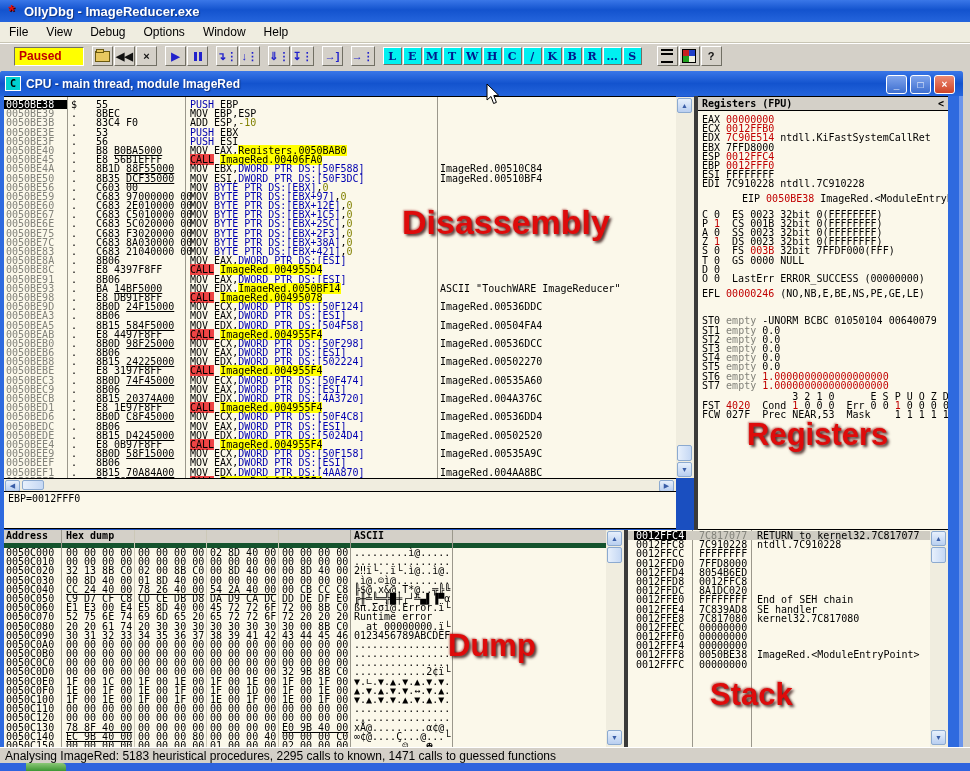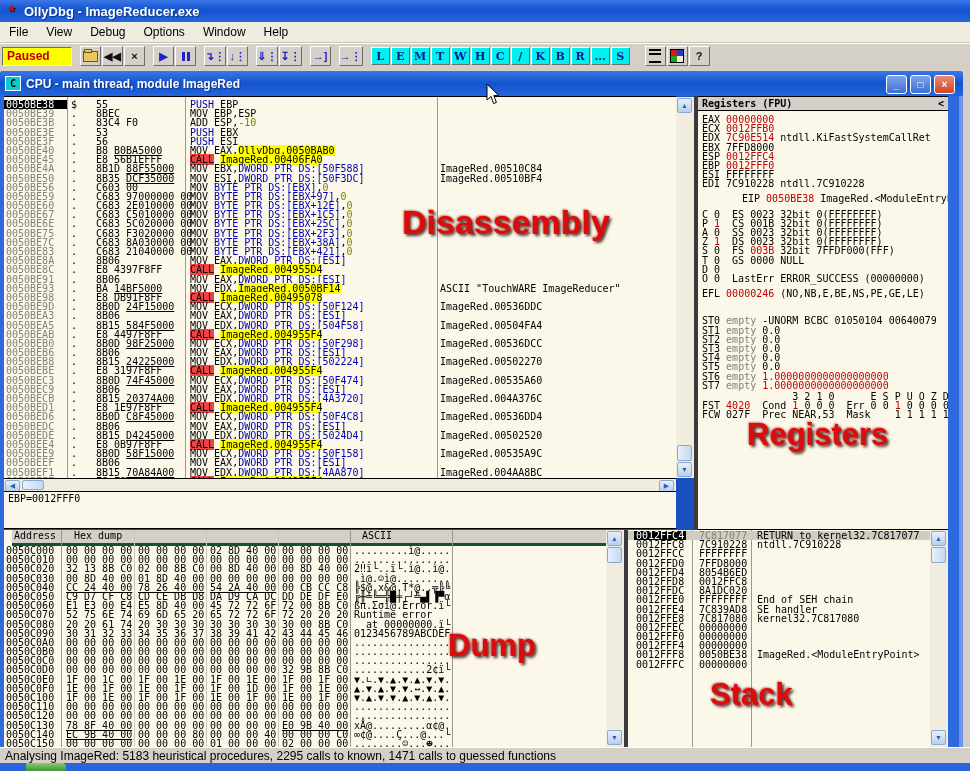--- a/index.html
+++ b/index.html
@@ -13,21 +13,21 @@
     display:flex;align-items:center;padding-left:4px;box-sizing:border-box;}
   #app-icon{width:15px;height:15px;display:flex;align-items:center;justify-content:center;
     color:#E01010;font-weight:bold;font-size:17px;line-height:15px;text-shadow:1px 1px 0 #300;}
   #win-title{color:#fff;font-weight:bold;font-size:13px;margin-left:5px;text-shadow:1px 1px 1px #10337E;}
 
   #menubar{position:absolute;left:0;top:22px;width:970px;height:21px;background:#EFEDE0;
     display:flex;align-items:center;font-size:12px;color:#000;border-bottom:1px solid #C8C5B4;box-sizing:border-box;}
   .menu-item{padding:2px 9px;}
 
   #toolbar{position:absolute;left:0;top:43px;width:970px;height:25px;background:#D4D0C8;
-    border-top:1px solid #FFF;display:flex;align-items:center;padding-left:2px;box-sizing:border-box;}
+    border-top:1px solid #FFF;display:flex;align-items:center;padding-left:14px;box-sizing:border-box;}
   #paused-box{width:70px;height:19px;background:#FFFF00;color:#C00000;font-weight:bold;font-size:12px;
     border:1px solid;border-color:#716F64 #FFF #FFF #716F64;display:flex;align-items:center;
     padding-left:4px;box-sizing:border-box;margin-right:8px;}
   .tbtn{height:20px;min-width:21px;background:#D4D0C8;border:1px solid;border-color:#FFF #716F64 #716F64 #FFF;
     display:flex;align-items:center;justify-content:center;margin-right:1px;box-sizing:border-box;
     font-size:11px;color:#2222CC;font-weight:bold;}
   .tbtn.dark{color:#111;}
   .tgap{width:7px;}
   .folder{width:13px;height:9px;background:#E8C860;border:1px solid #6B5A10;position:relative;}
   .folder:before{content:"";position:absolute;left:0;top:-3px;width:6px;height:2px;background:#E8C860;border:1px solid #6B5A10;}
@@ -104,21 +104,21 @@
   
   #registers{left:698px;top:96px;width:250px;height:434px;border-top:1px solid #000;border-bottom:1px solid #000;box-sizing:border-box;}
   #reg-caption{height:13px;background:#D4D0C8;border-bottom:1px solid #000;display:flex;
     justify-content:space-between;align-items:center;padding:0 4px;font-weight:bold;color:#000;}
   #reg-lines{padding-top:4px;}
   .rline{padding-left:4px;white-space:pre;color:#000;height:9.2px;}
   #disasm-reg-divider{position:absolute;left:694px;top:96px;width:4px;height:434px;background:#3A3A3A;}
 
   
   #dump{left:4px;top:530px;width:602px;height:217px;}
-  #dump-header{height:13px;background:#D4D0C8;border-bottom:3px solid #14532d;position:relative;font-weight:normal;color:#000;margin-left:8px;}
+  #dump-header{height:13px;background:#D4D0C8;border-bottom:5px solid #14532d;position:relative;font-weight:bold;color:#000;}
   #dump-header span{position:absolute;top:1px;}
   .hdr-addr{left:2px;} .hdr-hex{left:62px;} .hdr-ascii{left:350px;}
   .xrow{position:relative;height:9.2px;white-space:pre;}
   .xc{position:absolute;top:0;color:#000;}
   .xc-addr{left:2px;}
   .xc-g0{left:62px;} .xc-g1{left:134px;} .xc-g2{left:206px;} .xc-g3{left:278px;}
   .xc-ascii{left:350px;}
   #dump-stack-divider{position:absolute;left:624px;top:530px;width:4px;height:217px;background:#3A3A3A;}
 
   
@@ -260,21 +260,21 @@
 <div id="disasm" class="pane mono">
   <div class="vsep" style="left:63px"></div>
   <div class="vsep" style="left:181px"></div>
   <div class="vsep" style="left:433px"></div>
   <div id="disasm-rows" style="position:relative;padding-top:3px;">
       <div class="drow"><span class="dc dc-addr sel">0050BE38</span><span class="dc dc-mark">$</span><span class="dc dc-hex"><span>55</span></span><span class="dc dc-ins"><span class="t-b">PUSH </span><span>EBP</span></span></div>
       <div class="drow"><span class="dc dc-addr">0050BE39</span><span class="dc dc-mark">.</span><span class="dc dc-hex"><span>8BEC</span></span><span class="dc dc-ins"><span>MOV EBP,ESP</span></span></div>
       <div class="drow"><span class="dc dc-addr">0050BE3B</span><span class="dc dc-mark">.</span><span class="dc dc-hex"><span>83C4 F0</span></span><span class="dc dc-ins"><span>ADD ESP,</span><span class="t-o">-10</span></span></div>
       <div class="drow"><span class="dc dc-addr">0050BE3E</span><span class="dc dc-mark">.</span><span class="dc dc-hex"><span>53</span></span><span class="dc dc-ins"><span class="t-b">PUSH </span><span>EBX</span></span></div>
       <div class="drow"><span class="dc dc-addr">0050BE3F</span><span class="dc dc-mark">.</span><span class="dc dc-hex"><span>56</span></span><span class="dc dc-ins"><span class="t-b">PUSH </span><span>ESI</span></span></div>
-      <div class="drow"><span class="dc dc-addr">0050BE40</span><span class="dc dc-mark">.</span><span class="dc dc-hex"><span>B8 </span><span class="t-u">B0BA5000</span></span><span class="dc dc-ins"><span>MOV EAX,</span><span class="t-yb">OllyDbg.0050BAB0</span></span></div>
+      <div class="drow"><span class="dc dc-addr">0050BE40</span><span class="dc dc-mark">.</span><span class="dc dc-hex"><span>B8 </span><span class="t-u">B0BA5000</span></span><span class="dc dc-ins"><span>MOV EAX,</span><span class="t-yb">Registers.0050BAB0</span></span></div>
       <div class="drow"><span class="dc dc-addr">0050BE45</span><span class="dc dc-mark">.</span><span class="dc dc-hex"><span>E8 56B1EFFF</span></span><span class="dc dc-ins"><span class="t-cb">CALL</span><span> </span><span class="t-yb">ImageRed.00406FA0</span></span></div>
       <div class="drow"><span class="dc dc-addr">0050BE4A</span><span class="dc dc-mark">.</span><span class="dc dc-hex"><span>8B1D </span><span class="t-u">88F55000</span></span><span class="dc dc-ins"><span>MOV EBX,</span><span class="t-b">DWORD PTR DS:[50F588]</span></span><span class="dc dc-cmt">ImageRed.00510C84</span></div>
       <div class="drow"><span class="dc dc-addr">0050BE50</span><span class="dc dc-mark">.</span><span class="dc dc-hex"><span>8B35 </span><span class="t-u">DCF35000</span></span><span class="dc dc-ins"><span>MOV ESI,</span><span class="t-b">DWORD PTR DS:[50F3DC]</span></span><span class="dc dc-cmt">ImageRed.00510BF4</span></div>
       <div class="drow"><span class="dc dc-addr">0050BE56</span><span class="dc dc-mark">.</span><span class="dc dc-hex"><span>C603 00</span></span><span class="dc dc-ins"><span>MOV </span><span class="t-b">BYTE PTR DS:[EBX]</span><span>,</span><span class="t-o">0</span></span></div>
       <div class="drow"><span class="dc dc-addr">0050BE59</span><span class="dc dc-mark">.</span><span class="dc dc-hex"><span>C683 97000000 00</span></span><span class="dc dc-ins"><span>MOV </span><span class="t-b">BYTE PTR DS:[EBX+97]</span><span>,</span><span class="t-o">0</span></span></div>
       <div class="drow"><span class="dc dc-addr">0050BE60</span><span class="dc dc-mark">.</span><span class="dc dc-hex"><span>C683 2E010000 00</span></span><span class="dc dc-ins"><span>MOV </span><span class="t-b">BYTE PTR DS:[EBX+12E]</span><span>,</span><span class="t-o">0</span></span></div>
       <div class="drow"><span class="dc dc-addr">0050BE67</span><span class="dc dc-mark">.</span><span class="dc dc-hex"><span>C683 C5010000 00</span></span><span class="dc dc-ins"><span>MOV </span><span class="t-b">BYTE PTR DS:[EBX+1C5]</span><span>,</span><span class="t-o">0</span></span></div>
       <div class="drow"><span class="dc dc-addr">0050BE6E</span><span class="dc dc-mark">.</span><span class="dc dc-hex"><span>C683 5C020000 00</span></span><span class="dc dc-ins"><span>MOV </span><span class="t-b">BYTE PTR DS:[EBX+25C]</span><span>,</span><span class="t-o">0</span></span></div>
       <div class="drow"><span class="dc dc-addr">0050BE75</span><span class="dc dc-mark">.</span><span class="dc dc-hex"><span>C683 F3020000 00</span></span><span class="dc dc-ins"><span>MOV </span><span class="t-b">BYTE PTR DS:[EBX+2F3]</span><span>,</span><span class="t-o">0</span></span></div>
       <div class="drow"><span class="dc dc-addr">0050BE7C</span><span class="dc dc-mark">.</span><span class="dc dc-hex"><span>C683 8A030000 00</span></span><span class="dc dc-ins"><span>MOV </span><span class="t-b">BYTE PTR DS:[EBX+38A]</span><span>,</span><span class="t-o">0</span></span></div>

